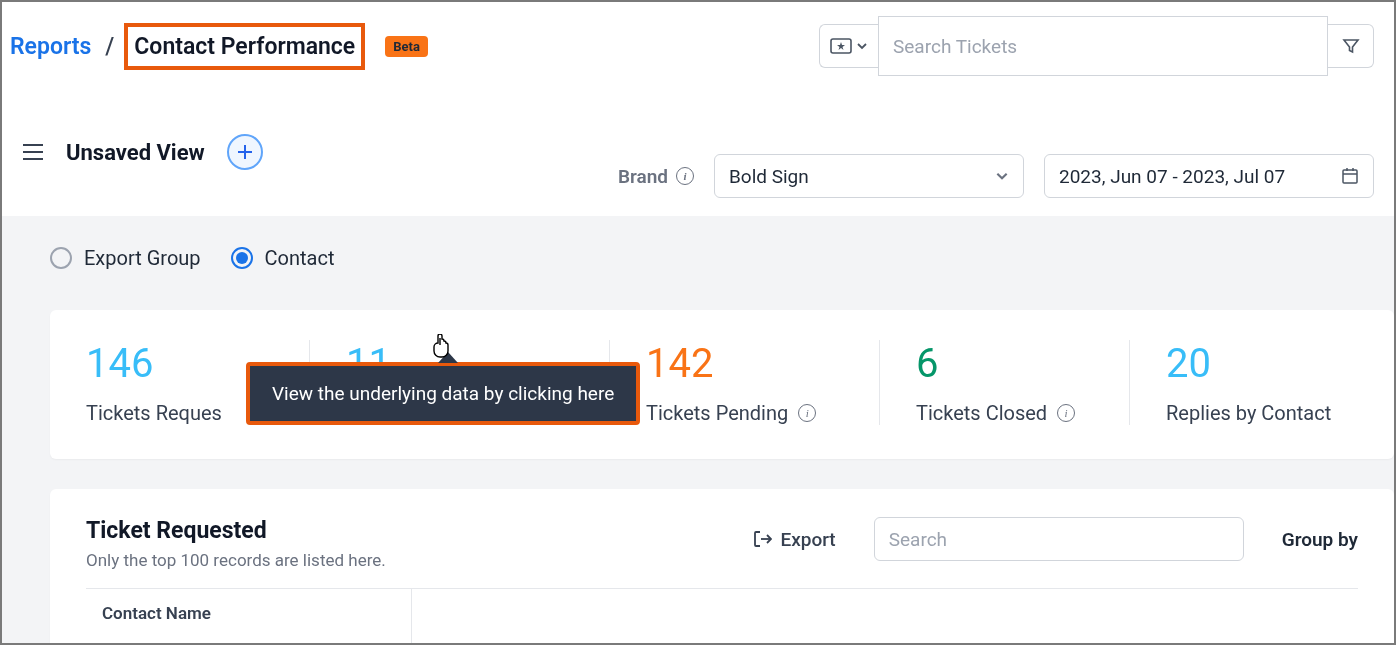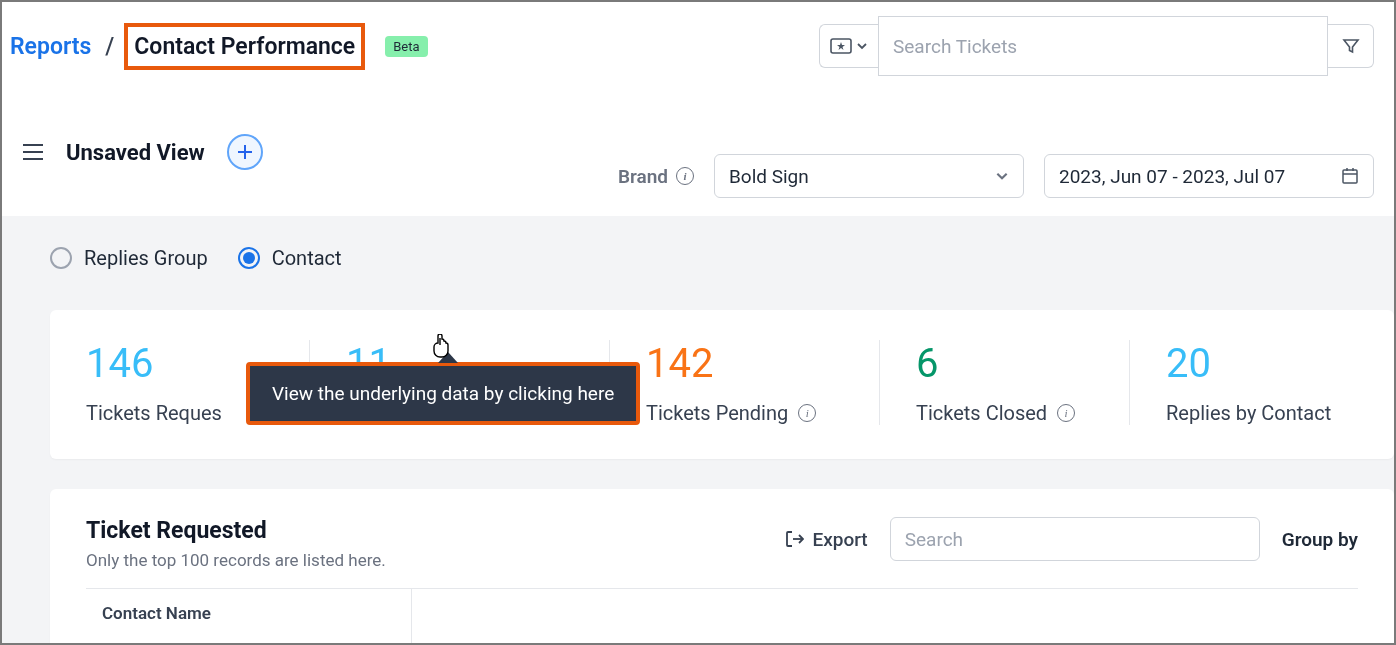--- a/index.html
+++ b/index.html
@@ -4,21 +4,21 @@
 <style>
   * { box-sizing: border-box; margin: 0; padding: 0; font-family: -apple-system, BlinkMacSystemFont, "Segoe UI", Roboto, Helvetica, Arial, sans-serif; }
   body { width: 1396px; height: 645px; background: #fff; color: #1f2937; overflow: hidden; border: 2px solid #7a7a7a; position: relative; }
 
   
   .topbar { display: flex; align-items: center; justify-content: space-between; padding: 14px 20px 24px 8px; }
   .breadcrumb { display: flex; align-items: center; gap: 14px; font-size: 23px; }
   .breadcrumb-link { color: #1a73e8; font-weight: 600; cursor: pointer; }
   .breadcrumb-sep { color: #374151; font-weight: 500; }
   .breadcrumb-current { color: #111827; font-weight: 600; border: 4px solid #e8590c; padding: 6px 6px; margin-left: -4px; }
-  .beta-badge { background: #86efac; color: #1f2937; font-size: 13px; font-weight: 400; padding: 3px 8px; border-radius: 4px; margin-left: 6px; }
+  .beta-badge { background: #f97316; color: #1f2937; font-size: 13px; font-weight: 700; padding: 3px 8px; border-radius: 4px; margin-left: 6px; }
 
   .search-wrap { display: flex; align-items: center; gap: 0; }
   .search-prefix { border: 1px solid #d1d5db; border-right: none; border-radius: 6px 0 0 6px; height: 44px; display: flex; align-items: center; padding: 0 10px; gap: 4px; color: #4b5563; cursor: pointer; }
   .search-input { border: 1px solid #d1d5db; border-radius: 0; height: 60px; width: 450px; padding: 0 14px; font-size: 19px; color: #374151; }
   .search-input::placeholder { color: #9ca3af; }
   .filter-btn { border: 1px solid #d1d5db; border-left: none; border-radius: 0 6px 6px 0; height: 44px; width: 46px; display: flex; align-items: center; justify-content: center; color: #4b5563; cursor: pointer; }
 
   
   .viewbar { display: flex; align-items: center; justify-content: space-between; padding: 6px 20px 18px 20px; }
   .viewbar-left { display: flex; align-items: center; gap: 22px; }
@@ -62,21 +62,21 @@
   .tooltip-wrap { position: absolute; left: 244px; top: 360px; }
   .tooltip-box { position: relative; background: #2d3748; color: #fff; font-size: 19px; padding: 16px 22px; border-radius: 4px; border: 4px solid #e8590c; white-space: nowrap; }
   .tooltip-box::before { content: ""; position: absolute; top: -14px; left: 188px; border-left: 10px solid transparent; border-right: 10px solid transparent; border-bottom: 11px solid #2d3748; }
   .cursor-icon { position: absolute; left: 428px; top: 332px; color: #000; pointer-events: none; }
 
   
   .table-card { background: #fff; border-radius: 6px; box-shadow: 0 1px 2px rgba(0,0,0,0.04); padding: 28px 36px 0 36px; }
   .table-head-row { display: flex; align-items: flex-start; justify-content: space-between; margin-bottom: 18px; }
   .table-title { font-size: 23px; font-weight: 700; color: #111827; margin-bottom: 6px; }
   .table-sub { font-size: 17px; color: #6b7280; }
-  .table-actions { display: flex; align-items: center; gap: 22px; }
+  .table-actions { display: flex; align-items: center; gap: 38px; }
   .export-btn { display: flex; align-items: center; gap: 8px; font-size: 19px; color: #374151; cursor: pointer; font-weight: 500; }
   .table-search { border: 1px solid #d1d5db; border-radius: 6px; height: 44px; width: 370px; padding: 0 14px; font-size: 19px; }
   .table-search::placeholder { color: #9ca3af; }
   .groupby { font-size: 19px; color: #1f2937; font-weight: 600; white-space: nowrap; }
 
   .grid-header { display: flex; border-top: 1px solid #e5e7eb; border-bottom: 1px solid #e5e7eb; background: #fff; flex-direction: column; }
   .gh-cell { padding: 14px 16px; font-size: 17px; font-weight: 600; color: #374151; border-right: 1px solid #e5e7eb; }
   .gh-cell:last-child { border-right: none; }
   .gh-1 { width: 326px; }
   .gh-2 { width: 326px; }
@@ -153,21 +153,21 @@
         </svg>
     </div>
   </div>
 </div>
 
 <div class="main">
 
   <div class="radio-row">
     <div class="radio-item">
       <span class="radio-outer"></span>
-      <span>Replies Group</span>
+      <span>Export Group</span>
     </div>
     <div class="radio-item">
       <span class="radio-outer checked">
           <span class="radio-inner"></span>
         </span>
       <span>Contact</span>
     </div>
   </div>
 
   <div class="stats-card">

